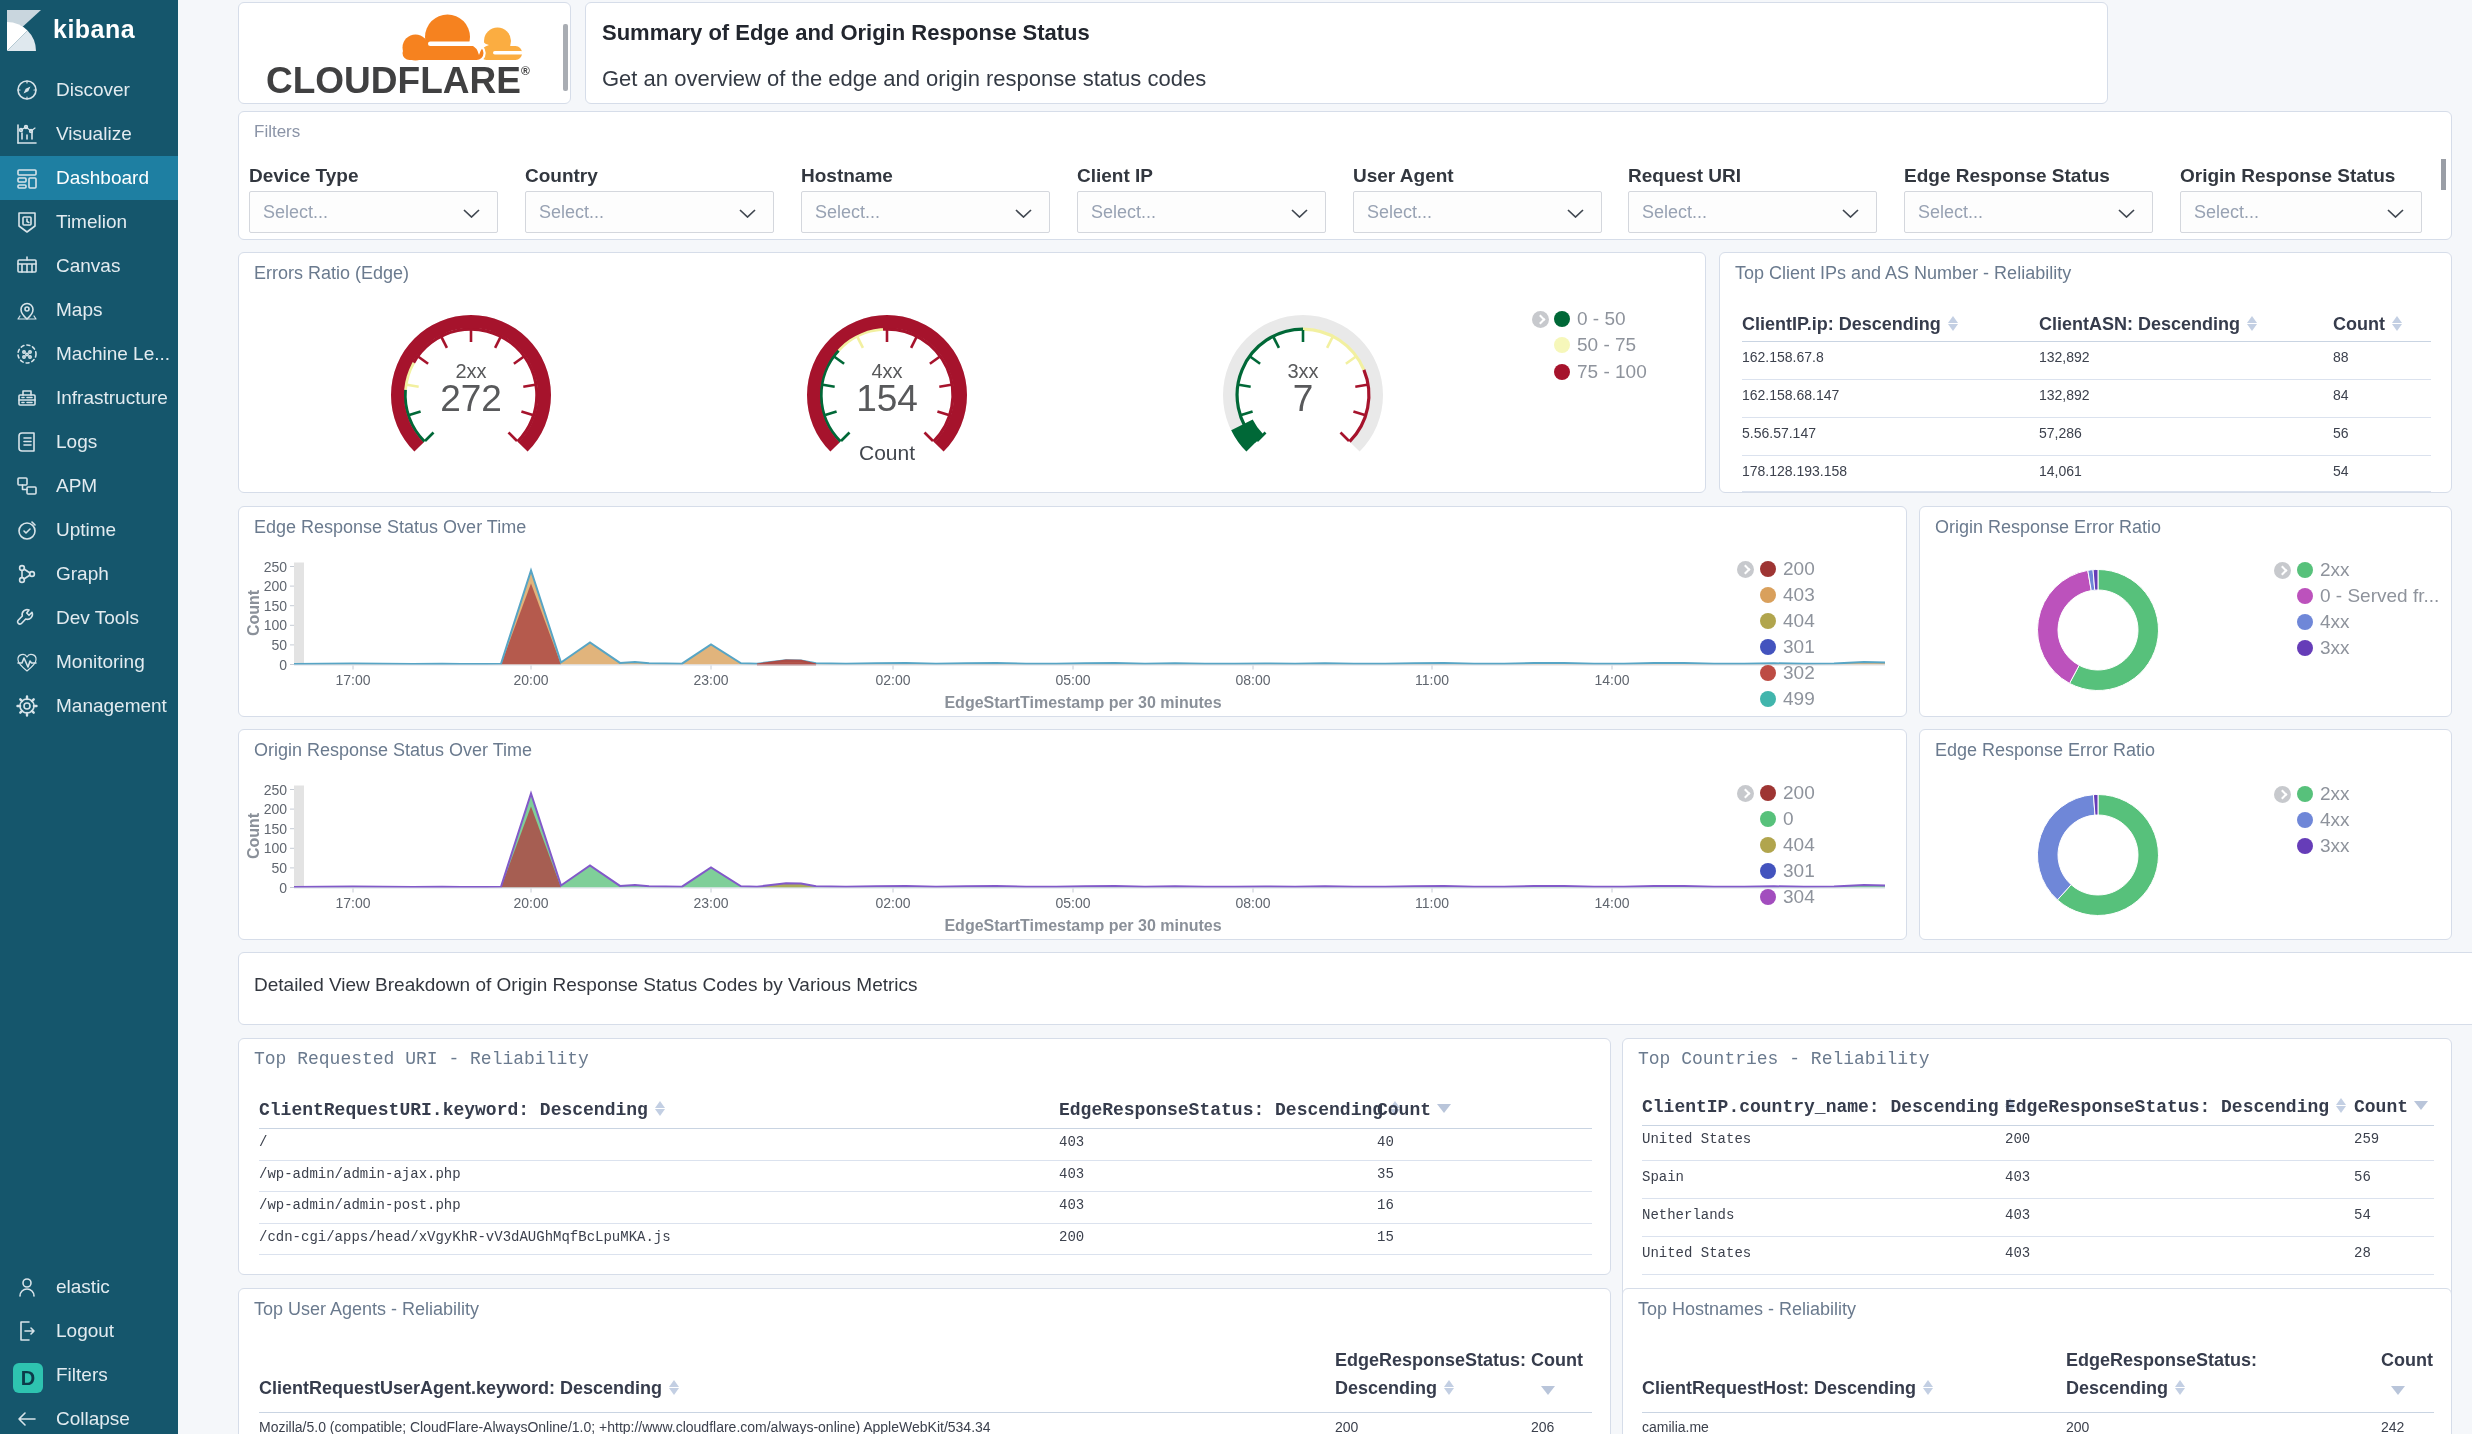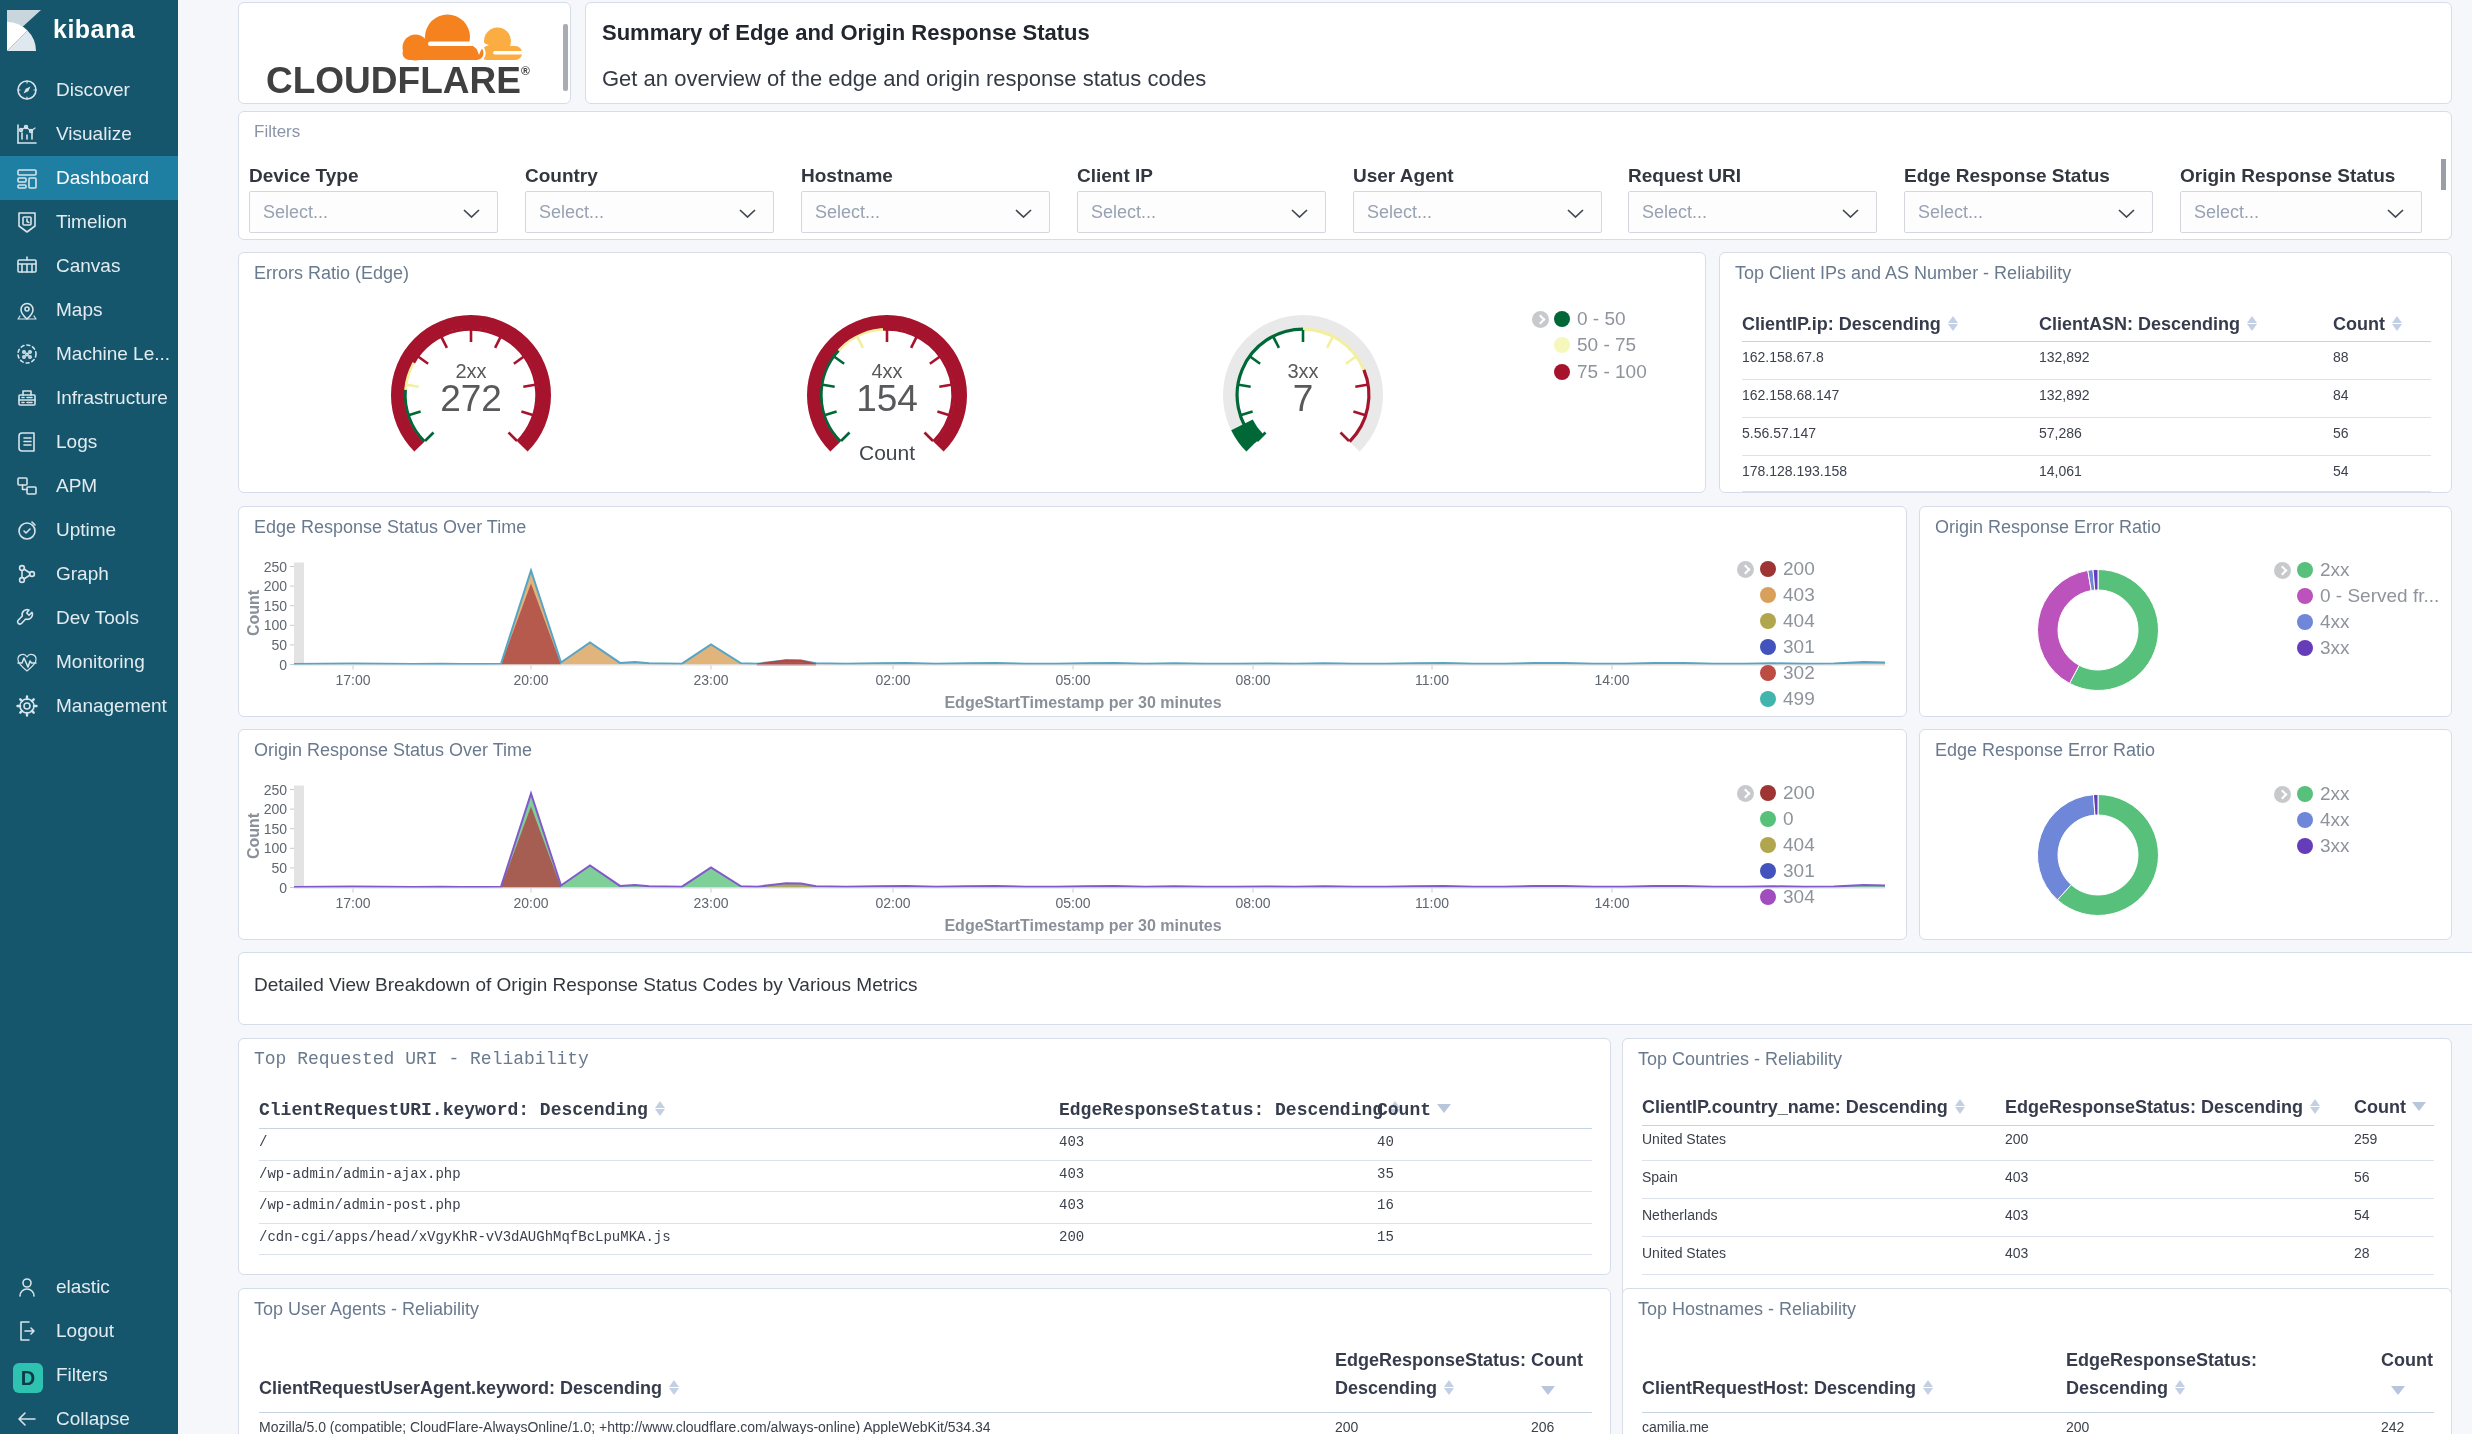--- a/index.html
+++ b/index.html
@@ -217,21 +217,21 @@
           <rect x="7" y="64" width="162" height="28" rx="14"></rect>
         </g>
         <rect x="58" y="55" width="104" height="9" rx="4.5" fill="#ffffff"></rect>
         <path d="M160 42 Q164 58 180 62 Q164 66 160 82 Q156 66 144 62 Q156 58 160 42 Z" fill="#ffffff"></path>
         <rect x="188" y="74" width="60" height="7" rx="3.5" fill="#ffffff"></rect>
       </svg>
       <div style="position:absolute;left:27px;top:59px;font-size:37px;font-weight:bold;letter-spacing:0px;color:#404041;line-height:1;">CLOUDFLARE<span style="font-size:12px;vertical-align:18px;letter-spacing:0;">®</span></div>
       <div style="position:absolute;left:324px;top:21px;width:5px;height:67px;background:#a9adb3;border-radius:2px;"></div>
     </div>
 
-    <div class="panel" style="left:585px;top:2px;width:1867px;height:102px;">
+    <div class="panel" style="left:585px;top:2px;width:1523px;height:102px;">
       <div style="position:absolute;left:16px;top:17px;font-size:22px;font-weight:bold;color:#22262e;">Summary of Edge and Origin Response Status</div>
       <div style="position:absolute;left:16px;top:63px;font-size:22px;color:#343a44;">Get an overview of the edge and origin response status codes</div>
     </div>
 
     <div class="panel" style="left:238px;top:111px;width:2214px;height:129px;">
       <div style="position:absolute;left:15px;top:10px;font-size:17px;color:#8b94a7;">Filters</div>
       <div class="fgroup" style="left:10px;">
           <div class="flabel">Device Type</div>
           <div class="fselect">Select...<svg class="fchev" width="17" height="9" viewBox="0 0 17 9">
               <path d="M1 1l7.5 7L16 1" fill="none" stroke="#404750" stroke-width="1.7"></path>
@@ -517,21 +517,21 @@
       <div class="td" style="left:20px;top:158px;">/wp-admin/admin-post.php</div>
         <div class="td" style="left:820px;top:158px;">403</div>
         <div class="td" style="left:1138px;top:158px;">16</div>
       <div class="sep" style="left:20px;top:184px;width:1333px;"></div>
       <div class="td" style="left:20px;top:190px;">/cdn-cgi/apps/head/xVgyKhR-vV3dAUGhMqfBcLpuMKA.js</div>
         <div class="td" style="left:820px;top:190px;">200</div>
         <div class="td" style="left:1138px;top:190px;">15</div>
       <div class="sep" style="left:20px;top:215px;width:1333px;"></div>
     </div>
 
-    <div class="panel" style="left:1622px;top:1038px;width:830px;height:284px;">
+    <div class="panel" style="left:1622px;top:1038px;width:830px;height:284px;font-family:Liberation Mono, monospace;">
       <div class="ptitle" style="left:15px;top:10px;">Top Countries - Reliability</div>
       <div class="th" style="left:19px;top:58px;">ClientIP.country_name: Descending<span class="sortud"></span></div>
       <div class="th" style="left:382px;top:58px;">EdgeResponseStatus: Descending<span class="sortud"></span></div>
       <div class="th" style="left:731px;top:58px;">Count<span class="sortdn"></span></div>
       <div class="sep" style="left:19px;top:86px;width:792px;background:#c9d4e2;"></div>
       <div class="td" style="left:19px;top:92px;">United States</div>
         <div class="td" style="left:382px;top:92px;">200</div>
         <div class="td" style="left:731px;top:92px;">259</div>
       <div class="sep" style="left:19px;top:121px;width:792px;"></div>
       <div class="td" style="left:19px;top:130px;">Spain</div>

